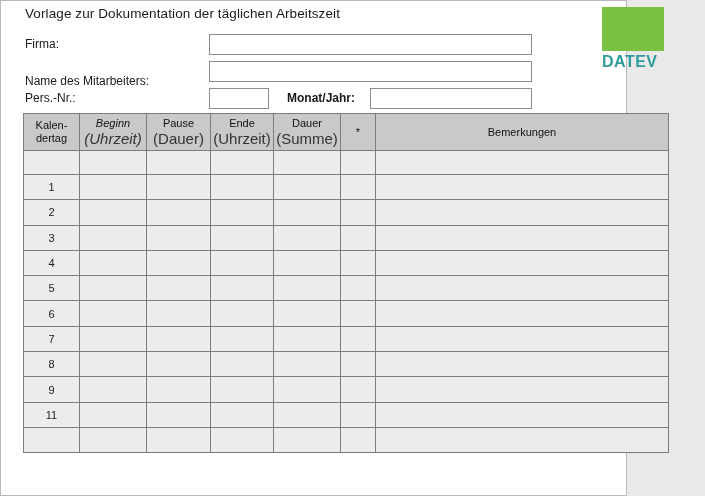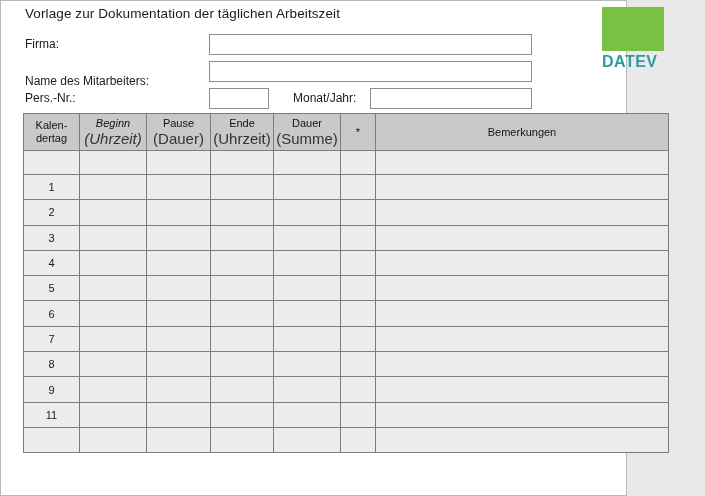--- a/index.html
+++ b/index.html
@@ -132,21 +132,21 @@
 
   <div class="field-label" style="left:24px; top:36px;">Firma:</div>
   <div class="field-box" style="left:208px; top:33px; width:323px; height:21px;"></div>
 
   <div class="field-label" style="left:24px; top:73px;">Name des Mitarbeiters:</div>
   <div class="field-box" style="left:208px; top:60px; width:323px; height:21px;"></div>
 
   <div class="field-label" style="left:24px; top:90px;">Pers.-Nr.:</div>
   <div class="field-box" style="left:208px; top:87px; width:60px; height:21px;"></div>
 
-  <div class="field-label" style="left:292px; top:90px;">Monat/Jahr:</div>
+  <div class="field-label" style="left:286px; top:90px;font-weight:bold;">Monat/Jahr:</div>
   <div class="field-box" style="left:369px; top:87px; width:162px; height:21px;"></div>
 
   <table class="table">
     <thead>
       <tr>
         <th class="col-day">
           <span class="hdr-main">Kalen-</span>
           <span class="hdr-main">dertag</span>
         </th>
         <th class="col-beginn">

